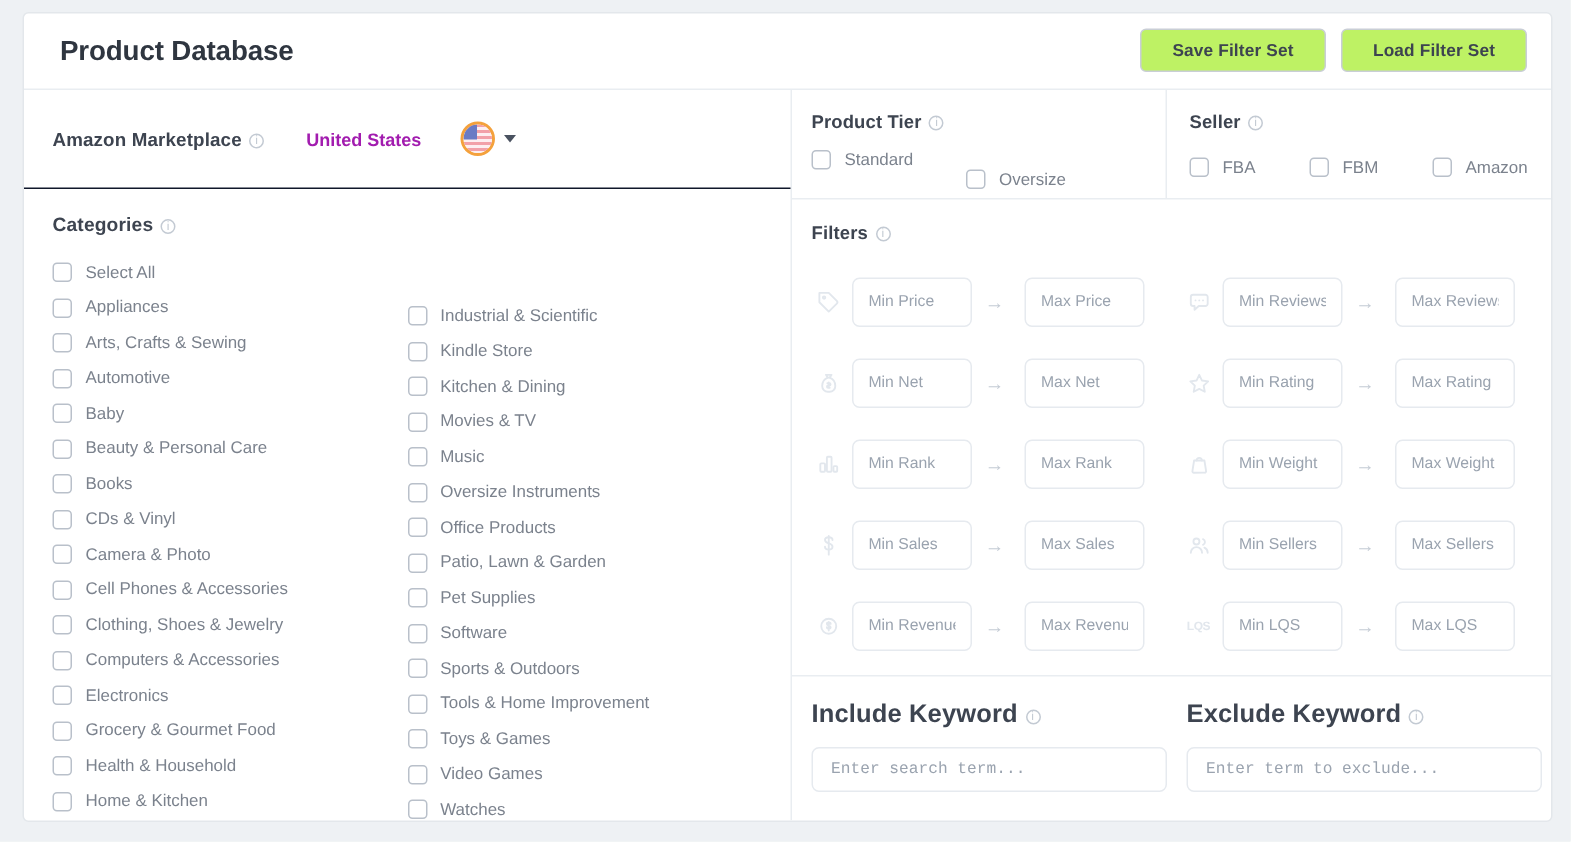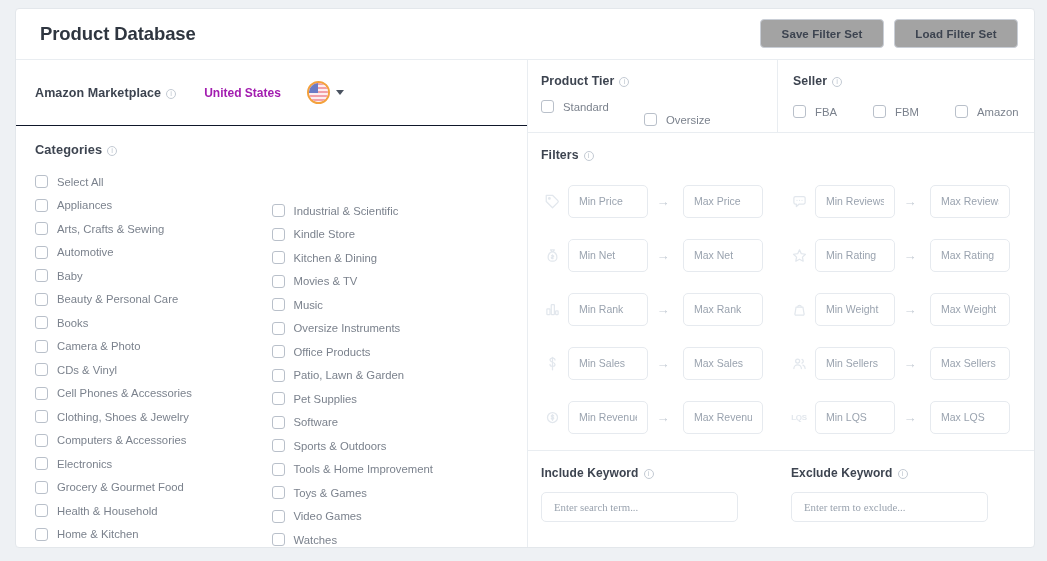--- a/index.html
+++ b/index.html
@@ -44,21 +44,21 @@
   .header-actions {
     position: absolute;
     right: 16px; top: 10px;
     display: flex;
     gap: 10px;
   }
   .btn-outline {
     height: 29px;
     min-width: 124px;
     padding: 0 14px;
-    background: #a3a3a3;
+    background: #bef264;
     border: 1px solid #c9ced6;
     border-radius: 4px;
     font-family: "Liberation Sans", sans-serif;
     font-size: 11.5px;
     font-weight: bold;
     color: #3d4450;
     letter-spacing: 0.1px;
     cursor: pointer;
     display: flex;
     align-items: center;
@@ -280,32 +280,32 @@
   
   .keywords {
     border-top: 1px solid #e9edf1;
     margin-top: 6px;
     padding: 15px 17px 0 13px;
     display: flex;
   }
   .kw-block { width: 250px; }
   .kw-block.second { margin-left: 0; width: 240px; }
   .kw-label {
-    font-size: 12px;
+    font-size: 17px;
     font-weight: bold;
     color: #3d4450;
     margin-bottom: 12px;
     letter-spacing: 0.1px;
   }
   .kw-input {
-    width: 197px; height: 30px;
+    width: 237px; height: 30px;
     border: 1px solid #e6eaef;
     border-radius: 5px;
     background: #fff;
-    font-family: Liberation Serif, serif;
+    font-family: Liberation Mono, monospace;
     font-size: 10.8px;
     color: #6d7683;
     padding: 0 12px;
     outline: none;
   }
   .kw-input::placeholder { color: #9aa3af; }
 </style>
 </head>
 <body>
 
@@ -367,25 +367,25 @@
                 <div class="check-row">
                   <span class="cbox"></span>
                   <span class="check-label">Beauty &amp; Personal Care</span>
                 </div>
                 <div class="check-row">
                   <span class="cbox"></span>
                   <span class="check-label">Books</span>
                 </div>
                 <div class="check-row">
                   <span class="cbox"></span>
+                  <span class="check-label">CDs &amp; Vinyl</span>
+                </div>
+                <div class="check-row">
+                  <span class="cbox"></span>
                   <span class="check-label">Camera &amp; Photo</span>
-                </div>
-                <div class="check-row">
-                  <span class="cbox"></span>
-                  <span class="check-label">CDs &amp; Vinyl</span>
                 </div>
                 <div class="check-row">
                   <span class="cbox"></span>
                   <span class="check-label">Cell Phones &amp; Accessories</span>
                 </div>
                 <div class="check-row">
                   <span class="cbox"></span>
                   <span class="check-label">Clothing, Shoes &amp; Jewelry</span>
                 </div>
                 <div class="check-row">

